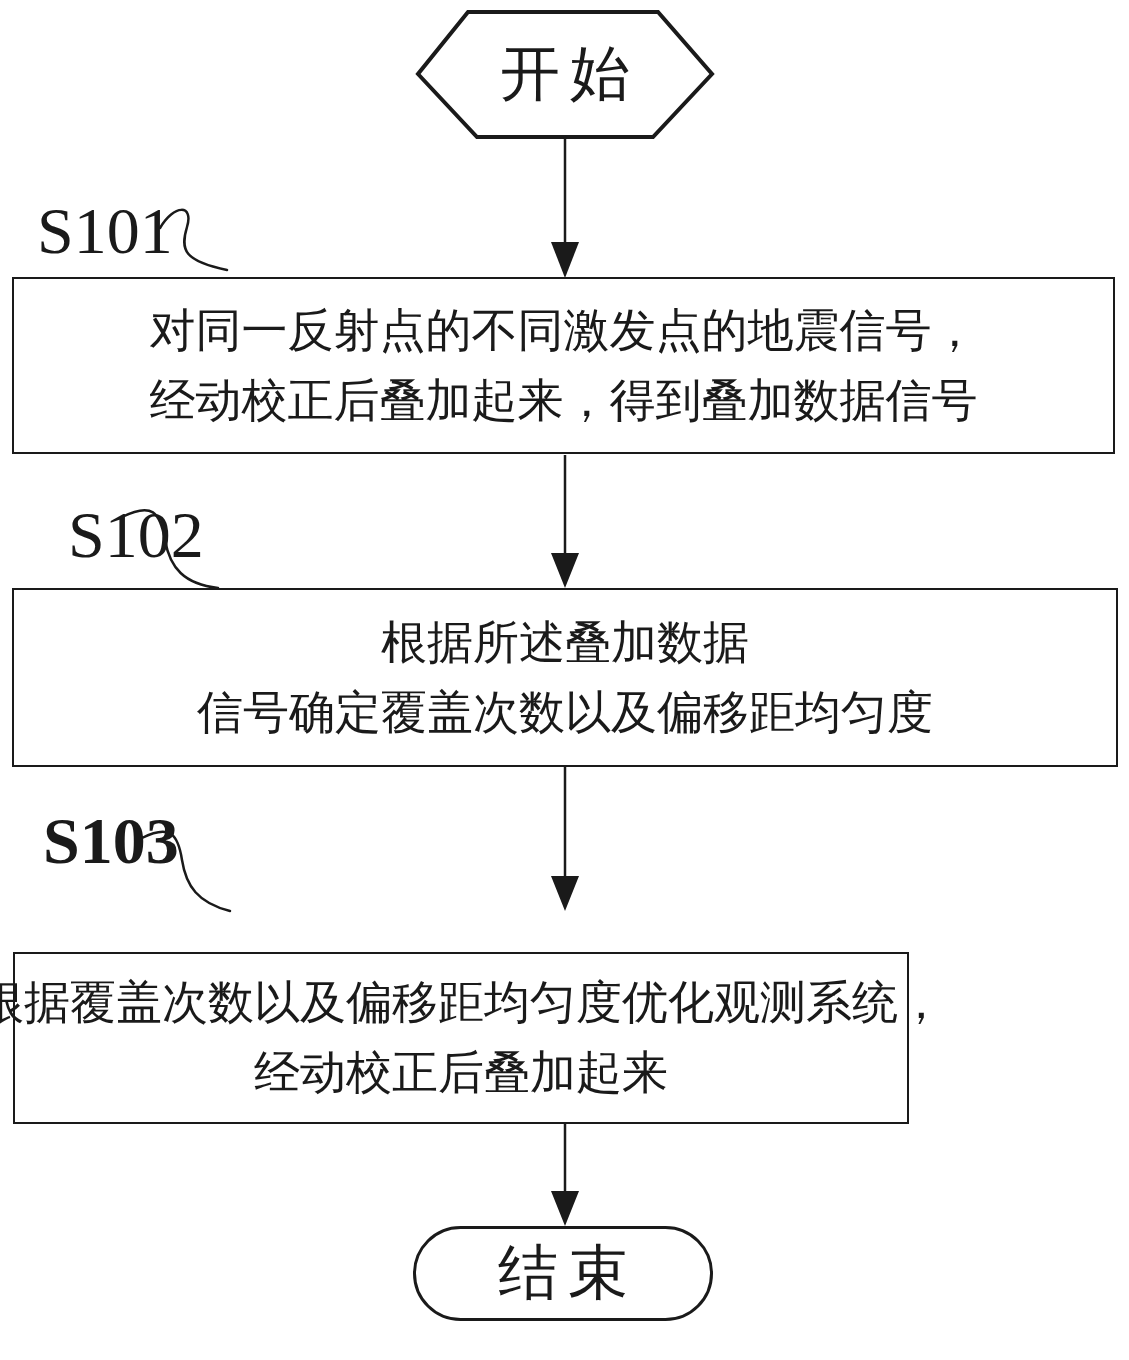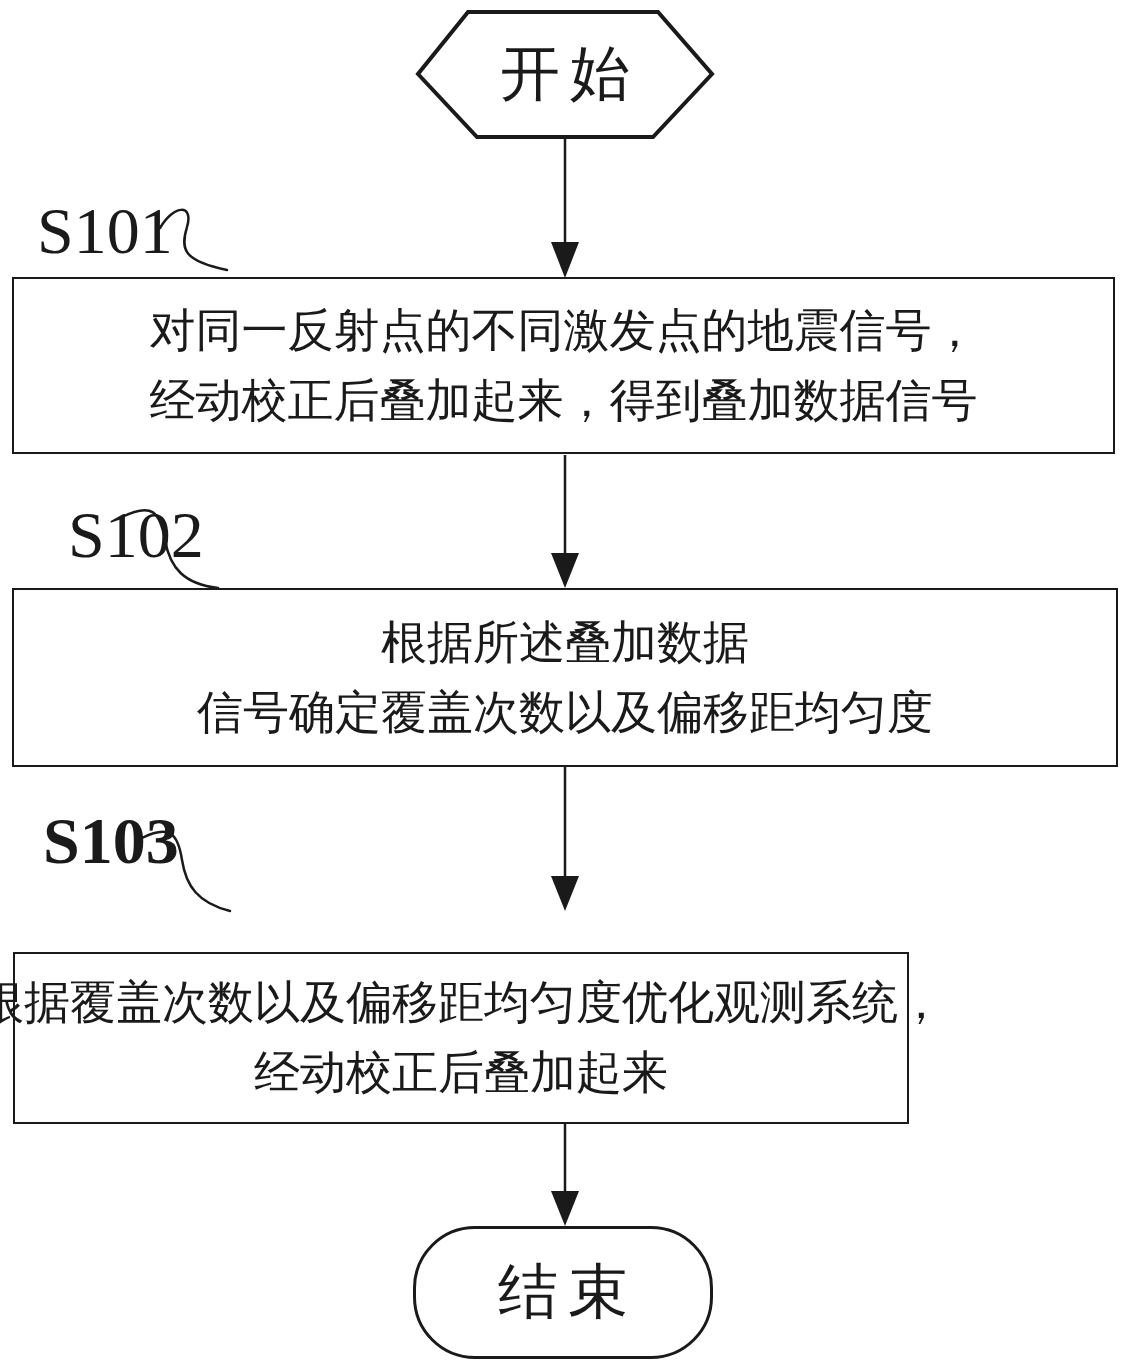--- a/index.html
+++ b/index.html
@@ -134,17 +134,17 @@
   <div class="process-box" style="left:12px; top:277px; width:1103px; height:177px;">
     <div class="box-line">对同一反射点的不同激发点的地震信号，</div>
     <div class="box-line">经动校正后叠加起来，得到叠加数据信号</div>
   </div>
 
   <div class="process-box" style="left:13px; top:911px; width:896px; height:172px;margin-top:41px;">
     <div class="box-line">根据覆盖次数以及偏移距均匀度优化观测系统，</div>
     <div class="box-line">经动校正后叠加起来</div>
   </div>
 
-  <div class="stadium" style="left:413px; top:1226px; width:300px; height:133px;">
+  <div class="stadium" style="left:413px; top:1226px; width:300px; height:95px;">
     <span class="end-label" style="position:static;">结束</span>
   </div>
 
 </div>
 
 </body></html>

